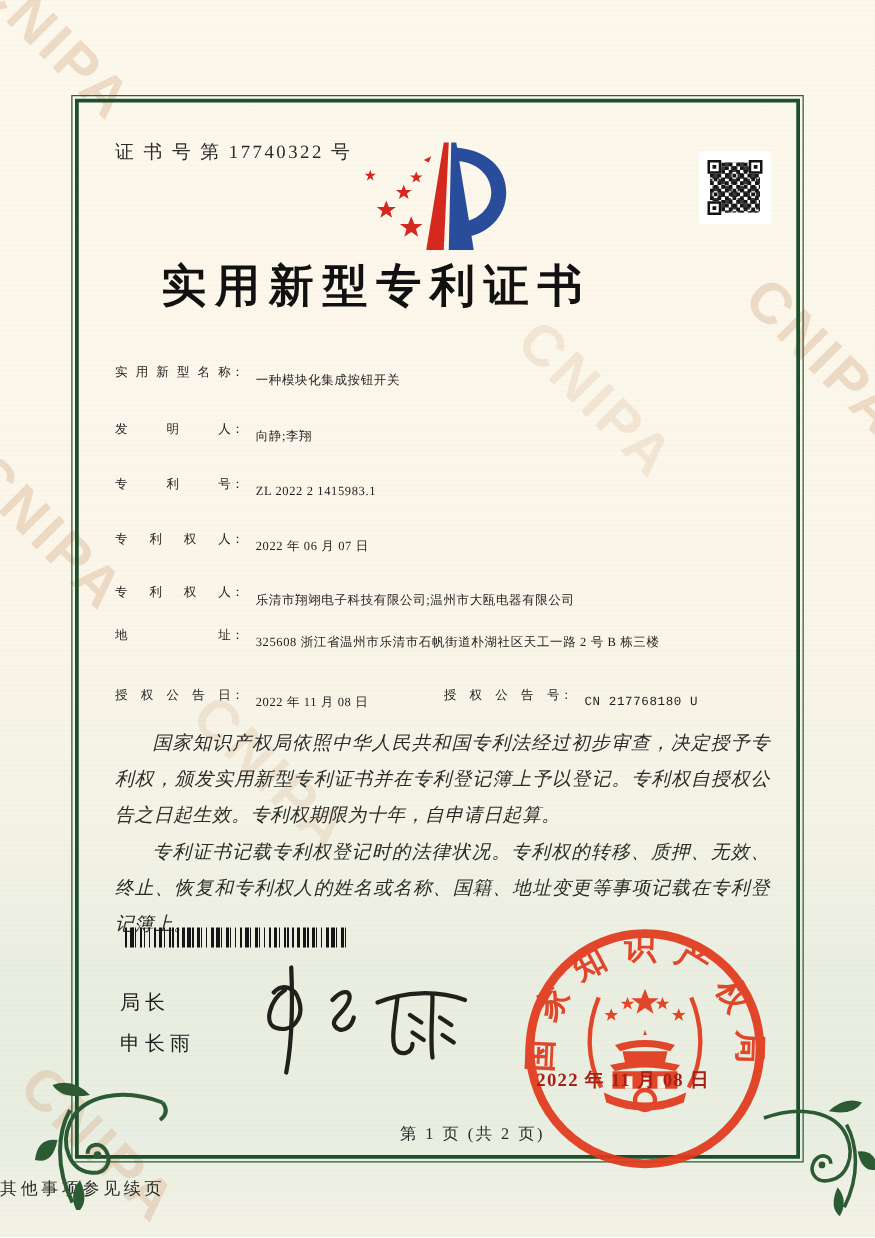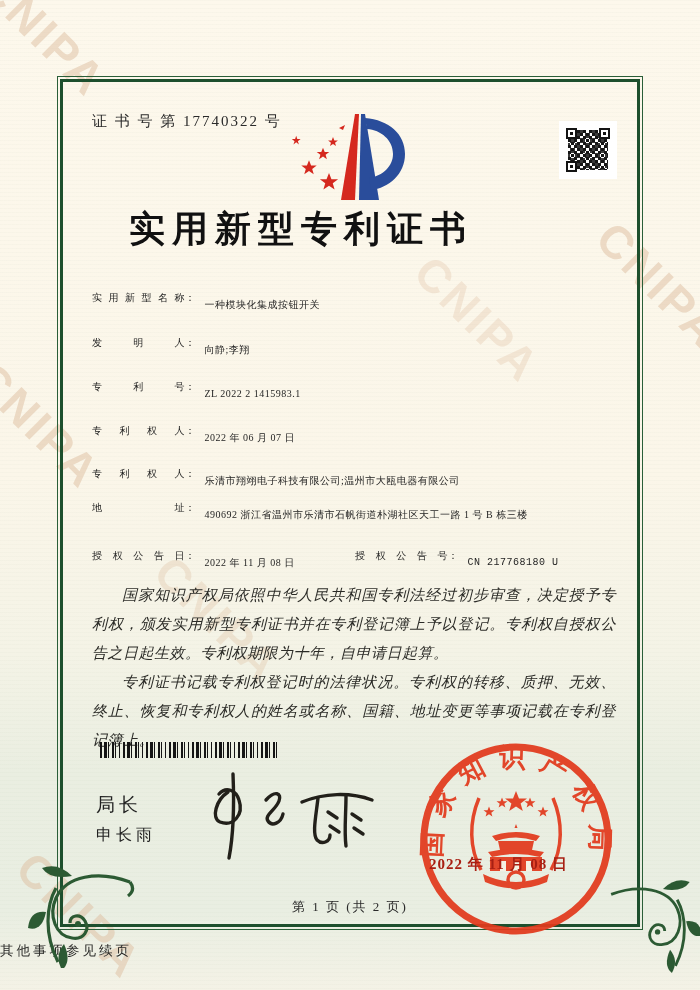--- a/index.html
+++ b/index.html
@@ -36,28 +36,28 @@
   .fvalue{display:inline-block;margin-left:9px;max-width:415px;vertical-align:top;line-height:27px;}
   .pair2{position:absolute;left:263px;top:0;white-space:nowrap;font-family:Liberation Mono, monospace;}
   #body-text{left:92px;top:581px;width:524px;font-size:15px;line-height:29px;
              color:#2b2b27;text-align:justify;font-style:italic;letter-spacing:0.5px;}
   #body-text p{margin:0;text-indent:2em;}
   #barcode{left:100px;top:742px;width:178px;height:16px;
     background:repeating-linear-gradient(90deg,#151515 0 2px,transparent 2px 4px,
       #151515 4px 7px,transparent 7px 8px,#151515 8px 9px,transparent 9px 12px,
       #151515 12px 14px,transparent 14px 15px,#151515 15px 16px,transparent 16px 19px,
       #151515 19px 20px,transparent 20px 23px);}
-  #signer-title{left:96px;top:792px;font-size:19px;letter-spacing:4px;color:#222;}
+  #signer-title{left:96px;top:792px;font-size:16px;letter-spacing:4px;color:#222;}
   #signer-name{left:96px;top:825px;font-size:16px;letter-spacing:4px;color:#222;}
   #signature{left:198px;top:768px;z-index:4;}
   #seal{left:417px;top:740px;z-index:5;}
   #seal-date{left:429px;top:855px;font-size:15px;font-weight:600;color:#a81f13;
              letter-spacing:1px;z-index:6;}
   #page-info{left:57px;top:898px;width:586px;text-align:center;font-size:13px;
-             letter-spacing:2px;color:#2a2a2a;}
+             letter-spacing:2px;color:#2a2a2a;padding-left:28px;}
   #footer-note{left:0;top:942px;width:700px;text-align:left;font-size:13.5px;
                letter-spacing:3px;color:#2a2a28;}
   .ornament{position:absolute;z-index:6;}
   #orn-br{transform:scaleX(-1);}
 </style>
 </head>
 <body>
 
 <div id="page">
 
@@ -108,21 +108,21 @@
   <div class="field-row" style="top:380px">
     <span class="flabel">专利号</span><span class="fcolon">：</span><span class="fvalue">ZL 2022 2 1415983.1</span>
   </div>
   <div class="field-row" style="top:424px">
     <span class="flabel">专利权人</span><span class="fcolon">：</span><span class="fvalue">2022 年 06 月 07 日</span>
   </div>
   <div class="field-row" style="top:467px">
     <span class="flabel">专利权人</span><span class="fcolon">：</span><span class="fvalue">乐清市翔翊电子科技有限公司;温州市大瓯电器有限公司</span>
   </div>
   <div class="field-row" style="top:501px">
-    <span class="flabel">地址</span><span class="fcolon">：</span><span class="fvalue" style="max-width:408px">490692 浙江省温州市乐清市石帆街道朴湖社区天工一路 1 号 B 栋三楼</span>
+    <span class="flabel">地址</span><span class="fcolon">：</span><span class="fvalue" style="max-width:408px">325608 浙江省温州市乐清市石帆街道朴湖社区天工一路 2 号 B 栋三楼</span>
   </div>
   <div class="field-row" style="top:549px">
     <span class="flabel">授权公告日</span><span class="fcolon">：</span><span class="fvalue">2022 年 11 月 08 日</span>
     <span class="pair2">
       <span class="flabel">授权公告号</span><span class="fcolon">：</span><span class="fvalue">CN 217768180 U</span>
     </span>
   </div>
 
   <div class="abs" id="body-text">
     <p>国家知识产权局依照中华人民共和国专利法经过初步审查，决定授予专利权，颁发实用新型专利证书并在专利登记簿上予以登记。专利权自授权公告之日起生效。专利权期限为十年，自申请日起算。</p>

